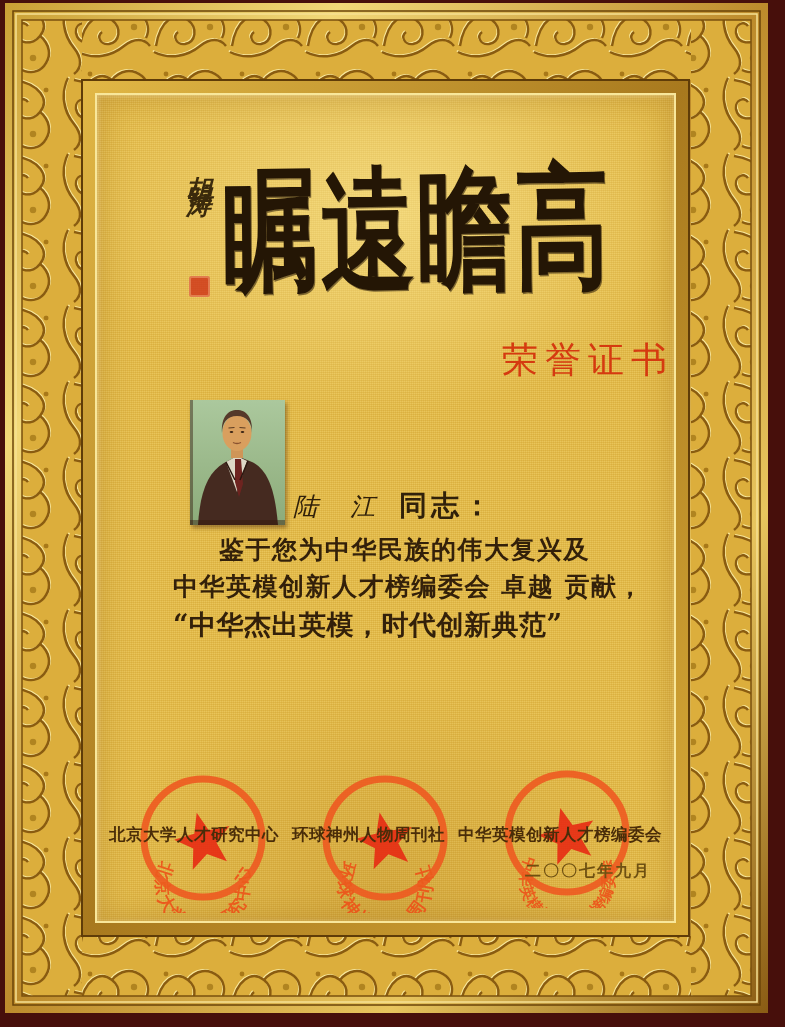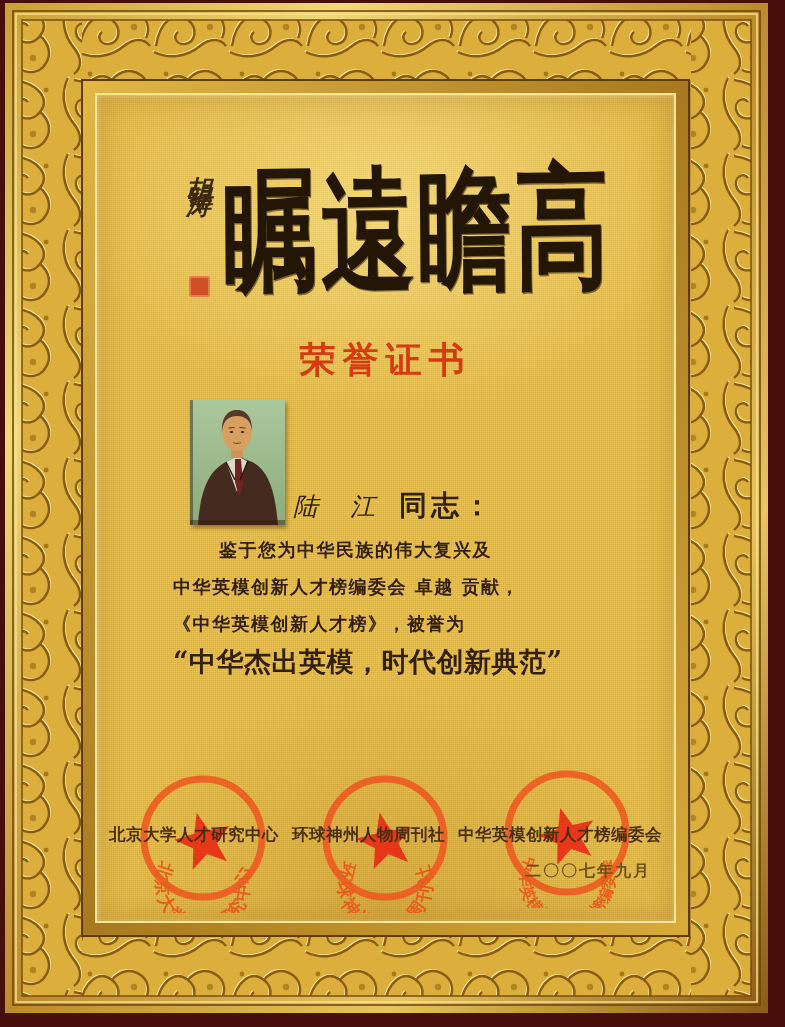--- a/index.html
+++ b/index.html
@@ -23,33 +23,33 @@
     background:rgba(205,45,20,.78);border-radius:3px;
     box-shadow:inset 0 0 0 2px rgba(255,215,160,.35);}
   .motto{position:absolute;left:126px;top:50px;white-space:nowrap;
     font-family:"DejaVu Serif","Liberation Serif",serif;font-weight:bold;
     font-size:97px;letter-spacing:3px;color:#241605;
     transform:scale(.97,1.38) rotate(-.6deg);transform-origin:0 0;
     text-shadow:1px 1px 0 rgba(36,22,5,.55);}
   
   .title1{position:absolute;left:0;top:196px;width:100%;text-align:center;
     font-size:37px;font-weight:bold;letter-spacing:5px;color:#d53a10;}
-  .title2{position:absolute;left:0;top:241px;width:100%;text-align:center;
-    font-size:36px;font-weight:bold;letter-spacing:7px;color:#d53a10;}
+  .title2{position:absolute;left:0;top:241px;width:100%;text-align:right;
+    font-size:36px;font-weight:normal;letter-spacing:7px;color:#d53a10;}
   
   .photo{position:absolute;left:93px;top:305px;width:95px;height:125px;
     box-shadow:2px 3px 4px rgba(70,40,10,.45);}
   .name-line{position:absolute;left:196px;top:392px;white-space:nowrap;color:#30200a;}
   .name{font-family:"DejaVu Serif","Liberation Serif",serif;font-style:italic;
     font-weight:normal;font-size:25px;letter-spacing:12px;margin-right:12px;}
   .suffix{font-size:28px;font-weight:bold;letter-spacing:4px;}
   
   .body-text{position:absolute;left:76px;top:436px;width:480px;color:#33200a;
     font-family:"DejaVu Serif","Liberation Serif",serif;font-weight:bold;}
-  .bl{font-size:18px;line-height:37px;letter-spacing:1.5px;white-space:nowrap;}
+  .bl{font-size:25px;line-height:37px;letter-spacing:1.5px;white-space:nowrap;}
   .indent1{text-indent:46px;}
   .quote{font-size:27px;line-height:40px;letter-spacing:.5px;}
   .indent2{text-indent:50px;margin-top:5px;}
   
   .issuer-line{position:absolute;left:0;top:729px;width:100%;z-index:4;
     display:flex;justify-content:center;gap:13px;white-space:nowrap;
     font-size:16.5px;font-weight:bold;letter-spacing:.5px;color:#4a2d09;}
   .seal{position:absolute;width:150px;height:150px;z-index:3;}
   .seal1{left:31px;top:668px;} .seal2{left:213px;top:668px;} .seal3{left:395px;top:663px;}
   .seal text{font-family:"DejaVu Sans","Liberation Sans",sans-serif;font-weight:bold;}
@@ -137,21 +137,20 @@
       <rect x="0" y="120" width="95" height="5" fill="rgba(50,25,10,.45)"></rect>
     </svg>
 
     <div class="name-line">
       <span class="name">陆 江</span><span class="suffix">同志：</span>
     </div>
 
     <div class="body-text">
       <div class="bl indent1">鉴于您为中华民族的伟大复兴及</div>
       <div class="bl">中华英模创新人才榜编委会 卓越 贡献，</div>
-      <div class="bl">《中华英模创新人才榜》，被誉为</div>
       <div class="bl quote">“中华杰出英模，时代创新典范”</div>
     </div>
 
     <div class="issuer-line">
       <span>北京大学人才研究中心</span>
       <span>环球神州人物周刊社</span>
       <span>中华英模创新人才榜编委会</span>
     </div>
 
     <svg class="seal seal1" viewBox="-75 -75 150 150">

